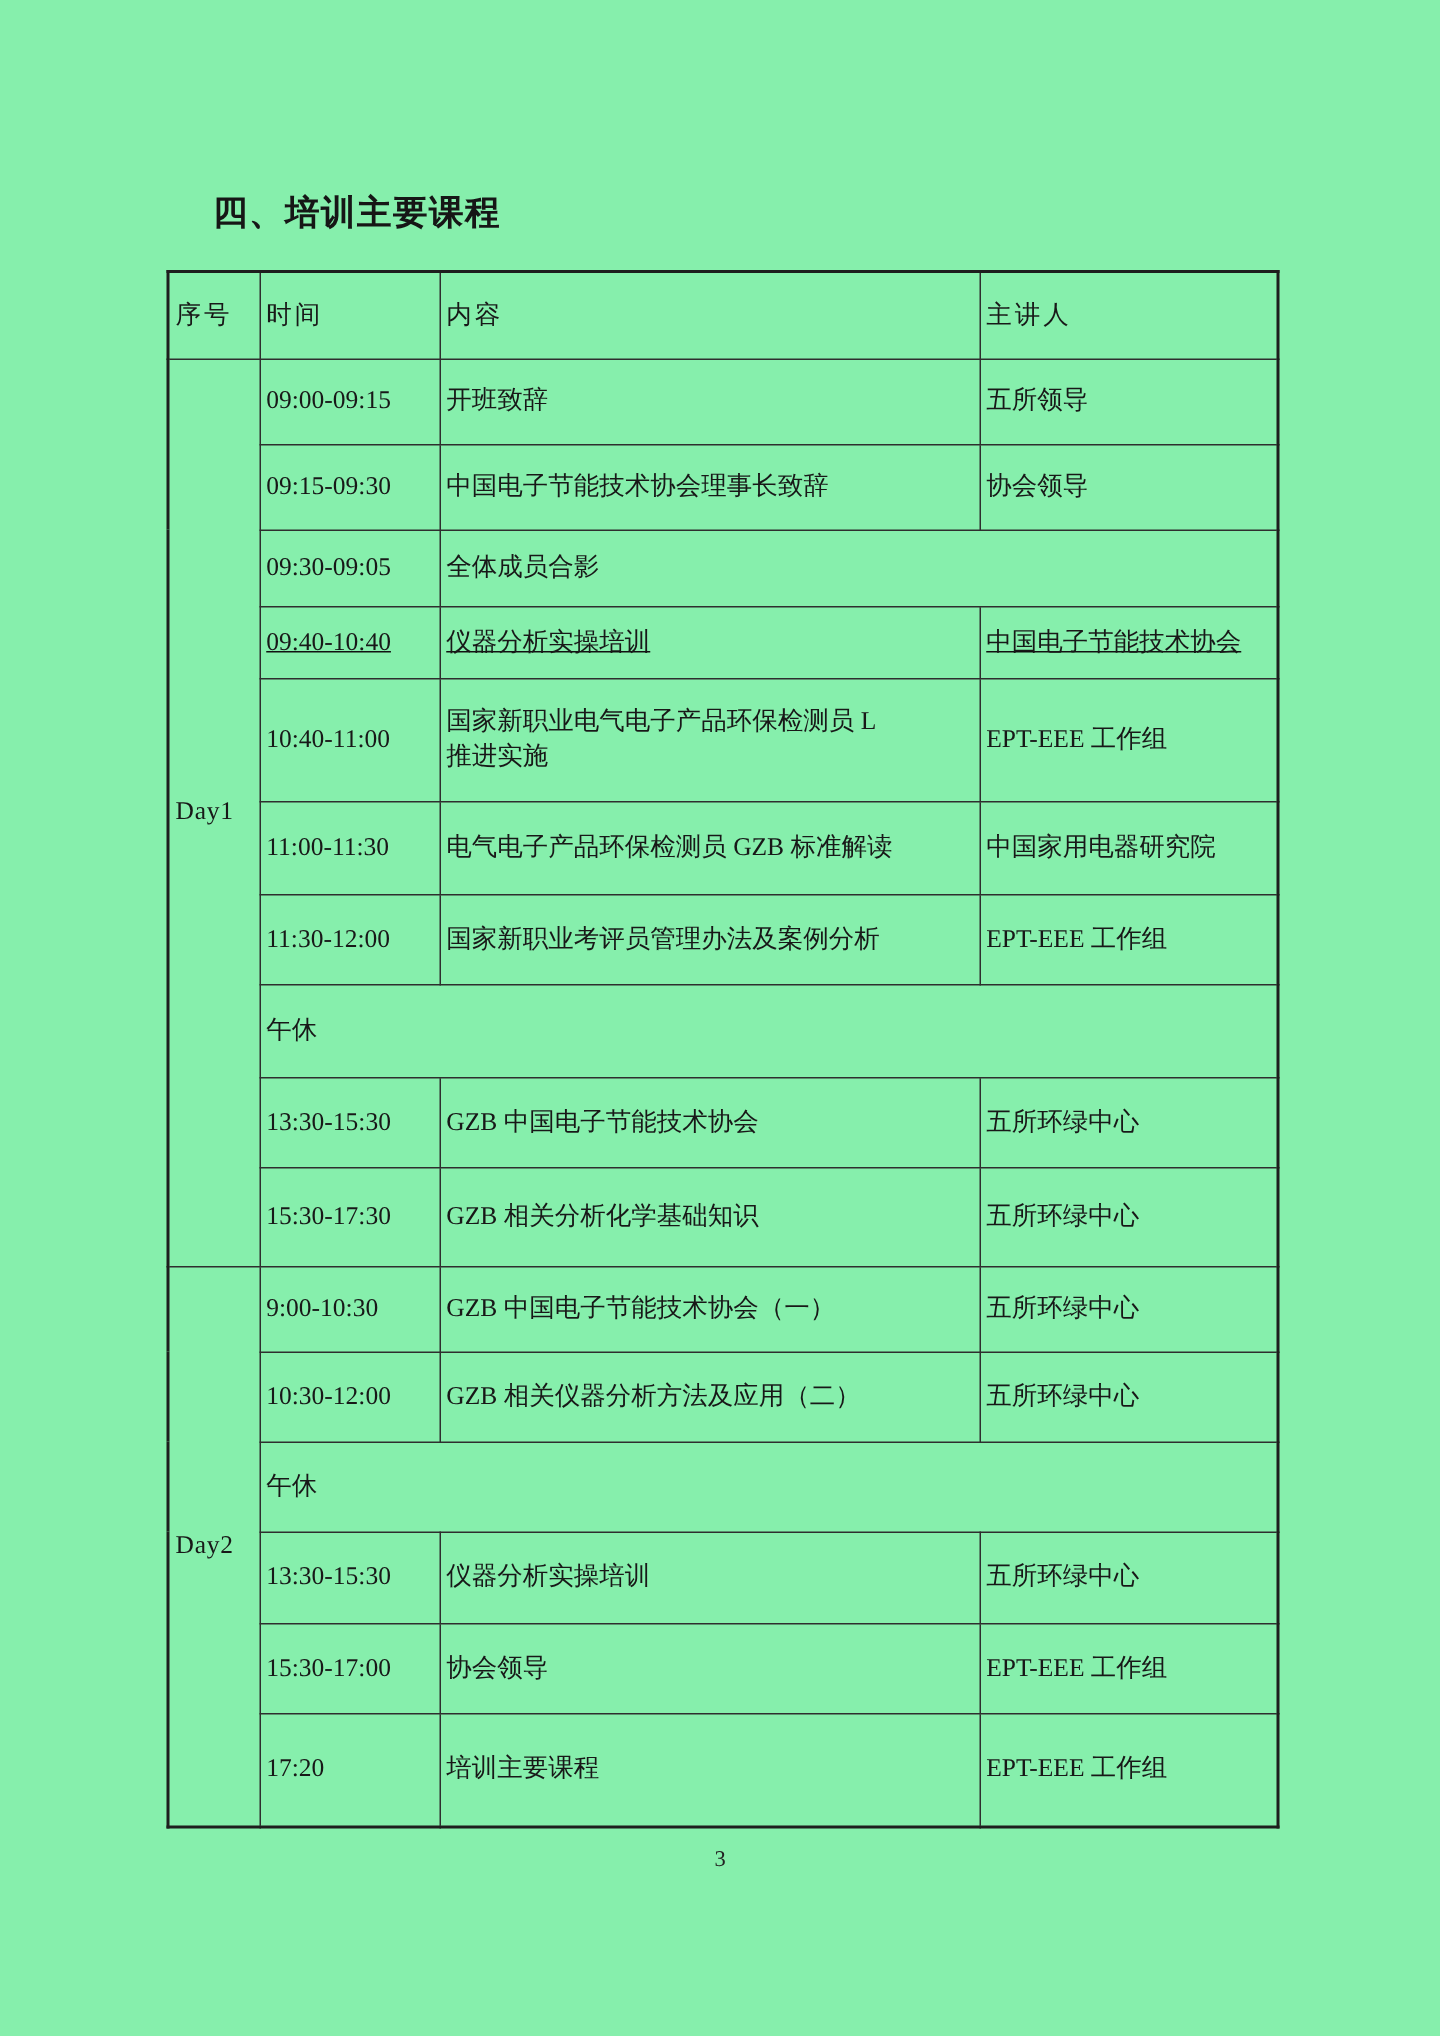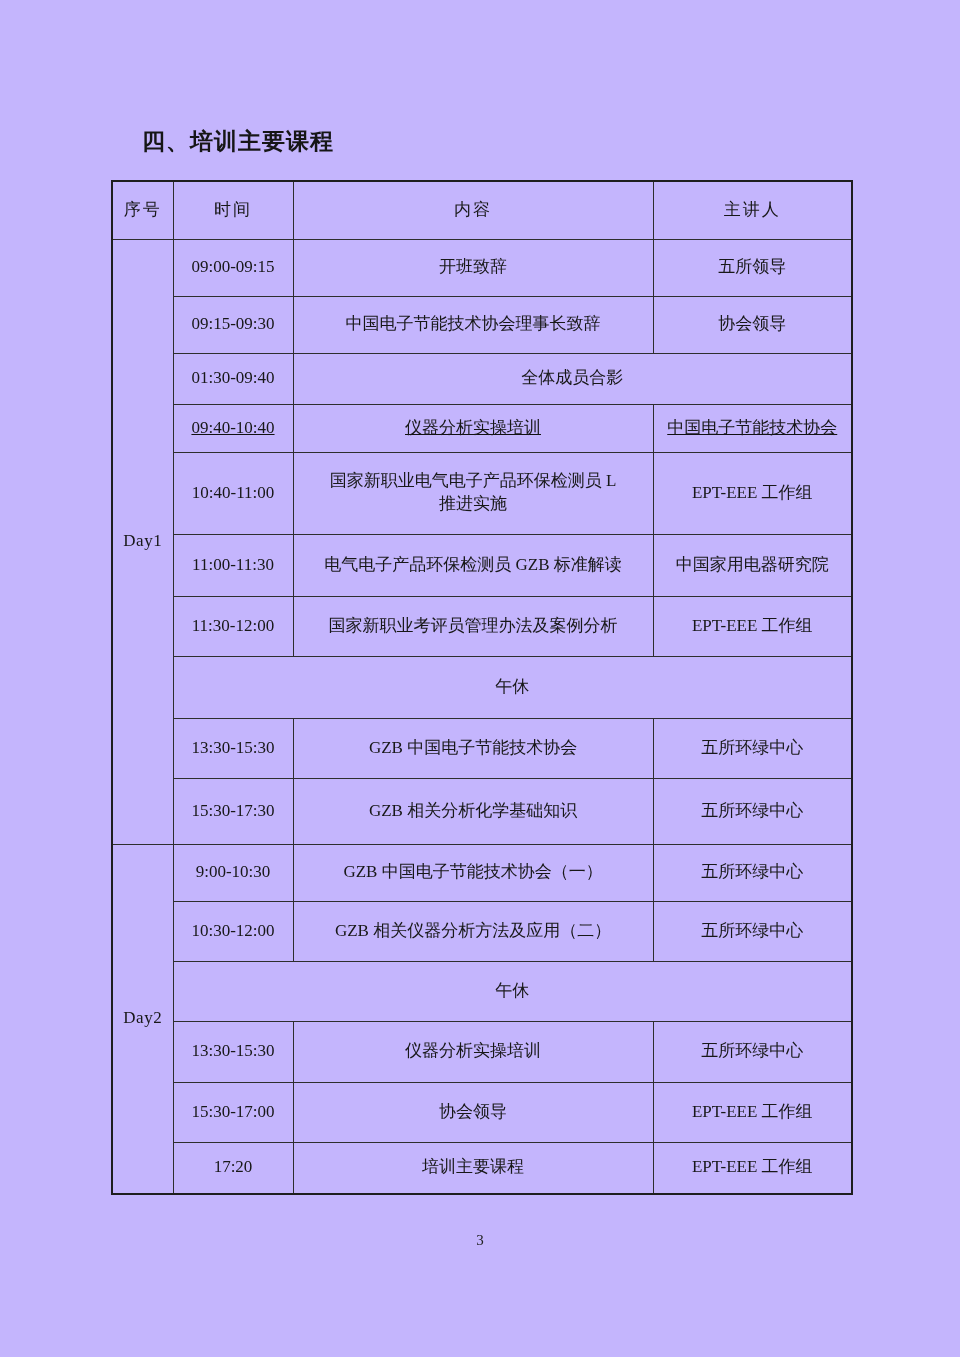--- a/index.html
+++ b/index.html
@@ -1,19 +1,19 @@
 <!DOCTYPE html>
 <html><head>
 <meta charset="utf-8">
 <style>
   html,body{margin:0;padding:0;background:#ffffff;}
   .page{
     position:relative;
     width:960px;height:1357px;
-    background:#c4b5fd;
+    background:#86efac;
     color:#111;
     font-family:"Liberation Serif","DejaVu Serif",serif;
     overflow:hidden;
   }
   .doc-title{
     position:absolute;
     left:142px;top:126px;
     font-family:"Liberation Sans","DejaVu Sans",sans-serif;
     font-weight:bold;
     font-size:23px;
@@ -27,21 +27,21 @@
     border-collapse:collapse;
     table-layout:fixed;
     border:2px solid #1e1e1e;
   }
   .schedule col.c-index{width:61px;}
   .schedule col.c-time{width:120px;}
   .schedule col.c-content{width:360px;}
   .schedule col.c-speaker{width:199px;}
   .schedule th,.schedule td{
     border:1px solid #2e2e2e;
-    text-align:center;
+    text-align:left;
     vertical-align:middle;
     font-size:17px;
     font-weight:normal;
     padding:2px 4px;
     color:#181818;
     line-height:1.35;
     overflow:hidden;
   }
   .schedule th{letter-spacing:2px;}
   .day-cell{font-size:18px;letter-spacing:0.5px;}
@@ -83,21 +83,21 @@
       <td>09:00-09:15</td>
       <td>开班致辞</td>
       <td>五所领导</td>
     </tr>
     <tr style="height:57px;">
       <td>09:15-09:30</td>
       <td>中国电子节能技术协会理事长致辞</td>
       <td>协会领导</td>
     </tr>
     <tr style="height:51px;">
-      <td>01:30-09:40</td>
+      <td>09:30-09:05</td>
       <td colspan="2">全体成员合影</td>
     </tr>
     <tr style="height:48px;text-decoration:underline;">
       <td>09:40-10:40</td>
       <td>仪器分析实操培训</td>
       <td>中国电子节能技术协会</td>
     </tr>
     <tr style="height:82px;">
       <td>10:40-11:00</td>
       <td class="two-line">
@@ -147,21 +147,21 @@
     <tr style="height:61px;">
       <td>13:30-15:30</td>
       <td>仪器分析实操培训</td>
       <td>五所环绿中心</td>
     </tr>
     <tr style="height:60px;">
       <td>15:30-17:00</td>
       <td>协会领导</td>
       <td>EPT-EEE 工作组</td>
     </tr>
-    <tr style="height:52px;">
+    <tr style="height:76px;">
       <td>17:20</td>
       <td>培训主要课程</td>
       <td>EPT-EEE 工作组</td>
     </tr>
   </tbody>
     </table>
 
   <div class="page-number">3</div>
 
 </div>

